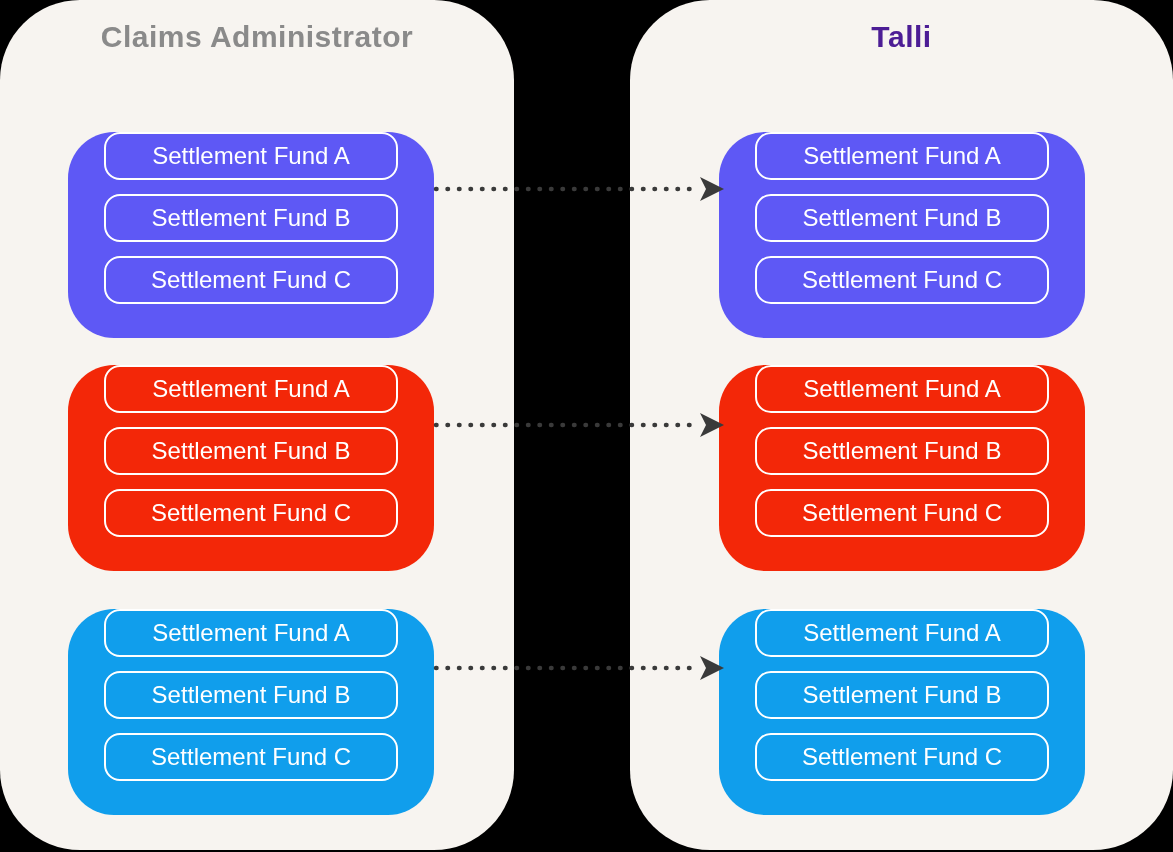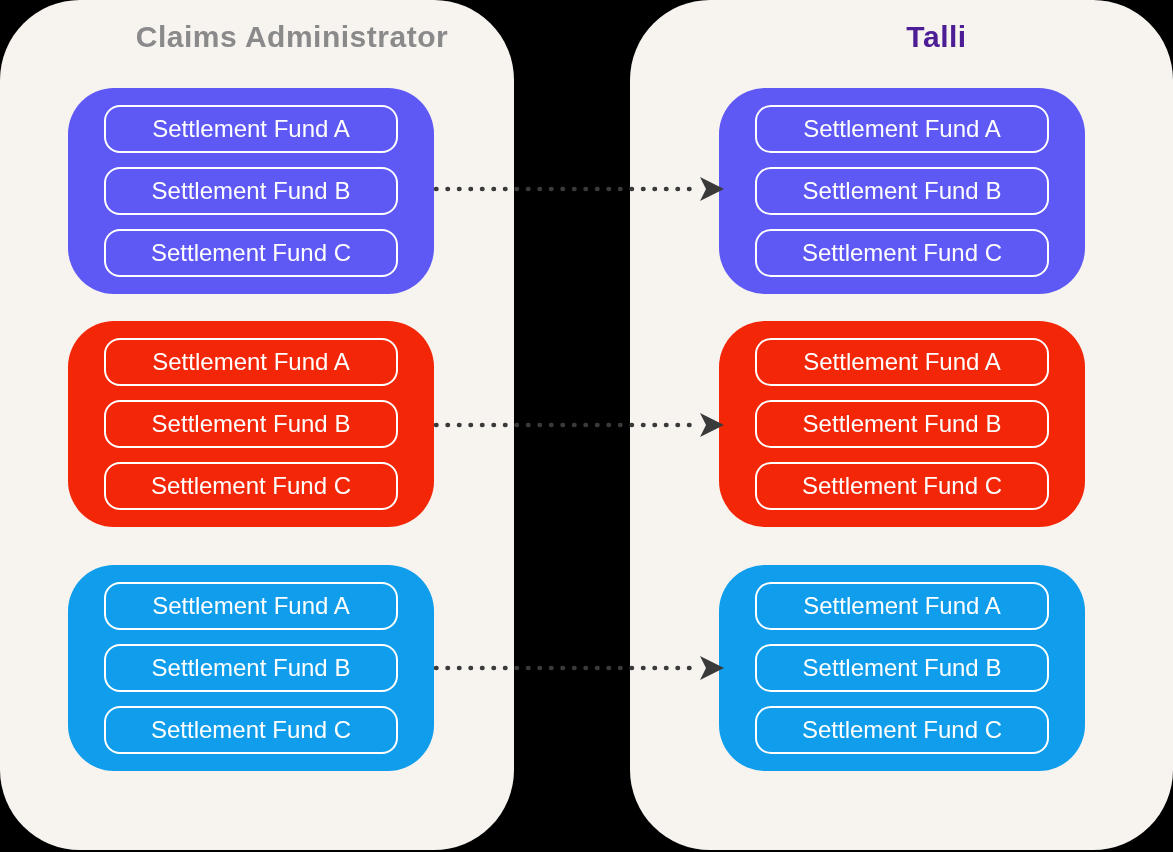--- a/index.html
+++ b/index.html
@@ -28,33 +28,32 @@
     position: absolute;
     top: 20px;
     left: 0;
     width: 100%;
     text-align: center;
     font-size: 30px;
     font-weight: 700;
     letter-spacing: 0.5px;
     color: #8A8A8A;
     line-height: 1.1;
-    margin-left: 35px;
   }
   .fund-group {
     position: absolute;
     width: 366px;
     height: 206px;
     border-radius: 46px;
     display: flex;
     flex-direction: column;
-    justify-content: center;
     gap: 14px;
     padding: 0 36px;
     box-sizing: border-box;
+    margin-top: 44px;
   }
   .fund-group.col-left  { left: 68px;  }
   .fund-group.col-right { left: 719px; }
   .fund-group.row-1 { top: 88px;  }
   .fund-group.row-2 { top: 321px; }
   .fund-group.row-3 { top: 565px; }
   .fund-pill {
     height: 48px;
     border: 2px solid #FFFFFF;
     border-radius: 16px;

